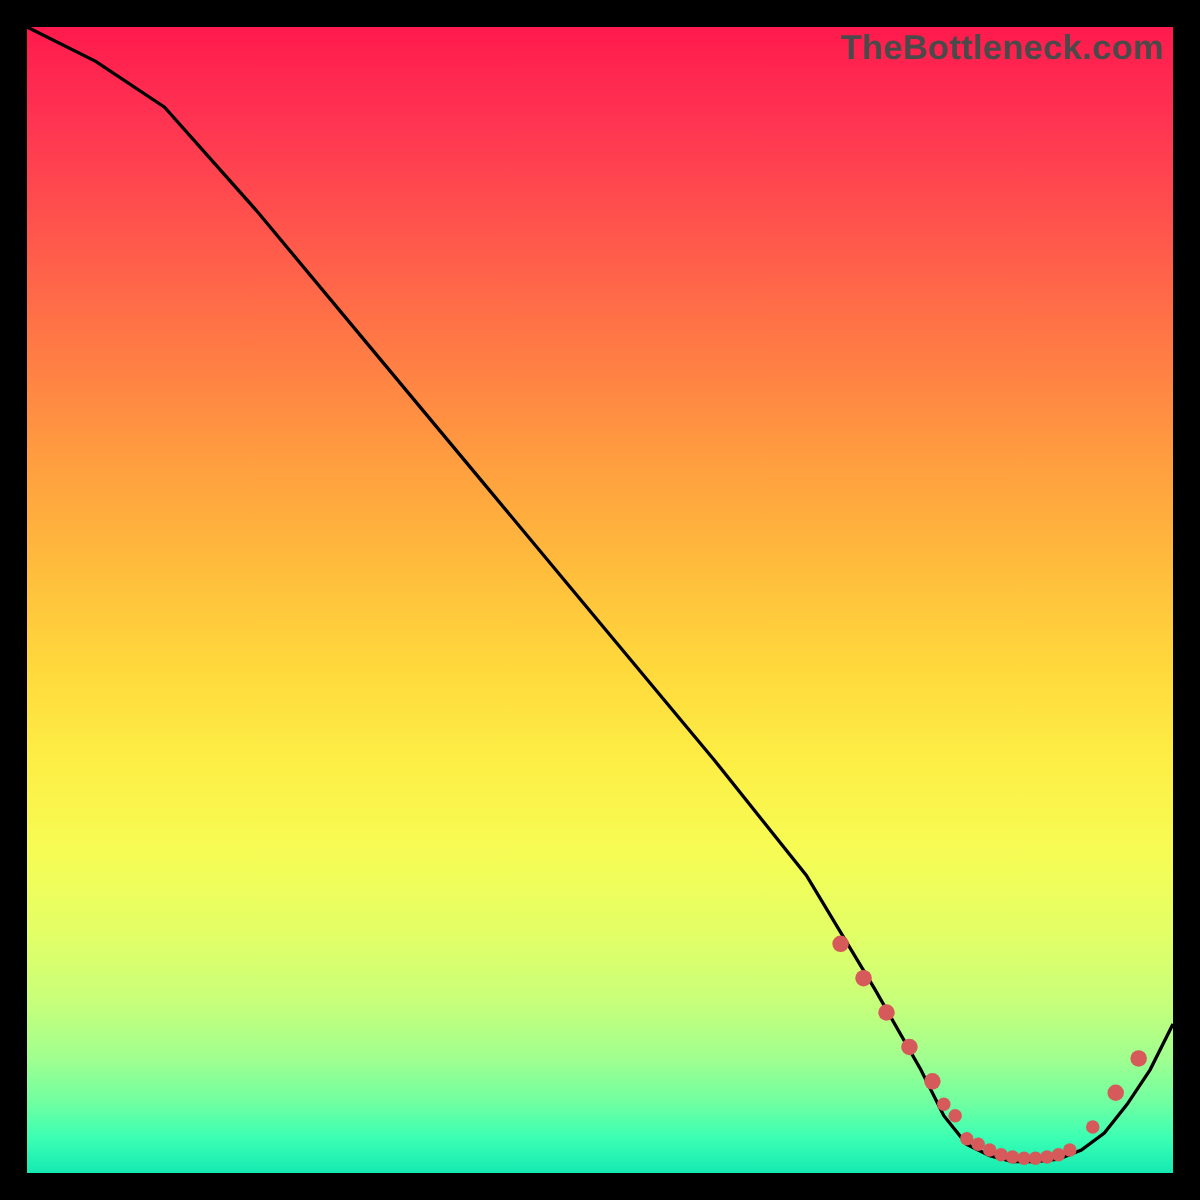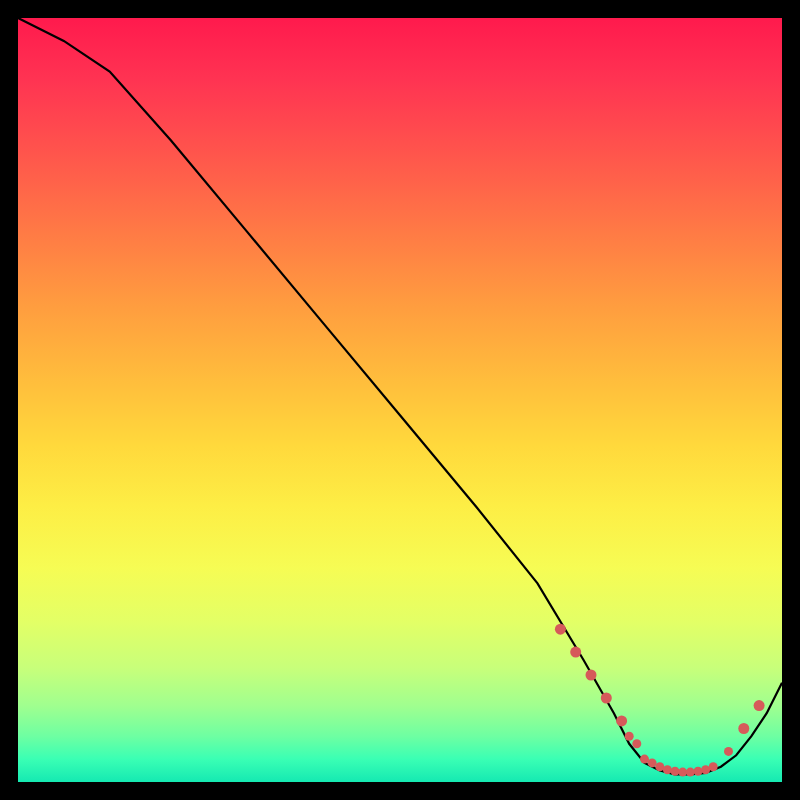--- a/index.html
+++ b/index.html
@@ -58,20 +58,21 @@
     stroke-width: 2.2;
   }
   .dots circle {
     fill: #d65a5a;
   }
 </style>
 </head>
 <body>
 
 <div class="frame">
+  <div class="watermark">TheBottleneck.com</div>
 
   <svg class="curve" viewBox="0 0 764 764">
     <g>
       <path id="curve-path" d="M0.0 0.0 L45.8 22.9 L91.7 53.5 L152.8 122.2 L229.2 213.9 L305.6 305.6 L382.0 397.3 L458.4 489.0 L519.5 565.4 L565.4 641.8 L595.9 695.2 L611.2 725.8 L626.5 744.9 L641.8 752.5 L657.0 756.4 L672.3 756.4 L687.6 754.8 L702.9 748.7 L718.2 737.3 L733.4 718.2 L748.7 695.2 L764.0 664.7"></path>
     </g>
     <g class="dots" id="dot-group">
         <circle cx="542.4" cy="611.2" r="5.5"></circle>
         <circle cx="557.7" cy="634.1" r="5.5"></circle>
         <circle cx="573.0" cy="657.0" r="5.5"></circle>
         <circle cx="588.3" cy="680.0" r="5.5"></circle>

